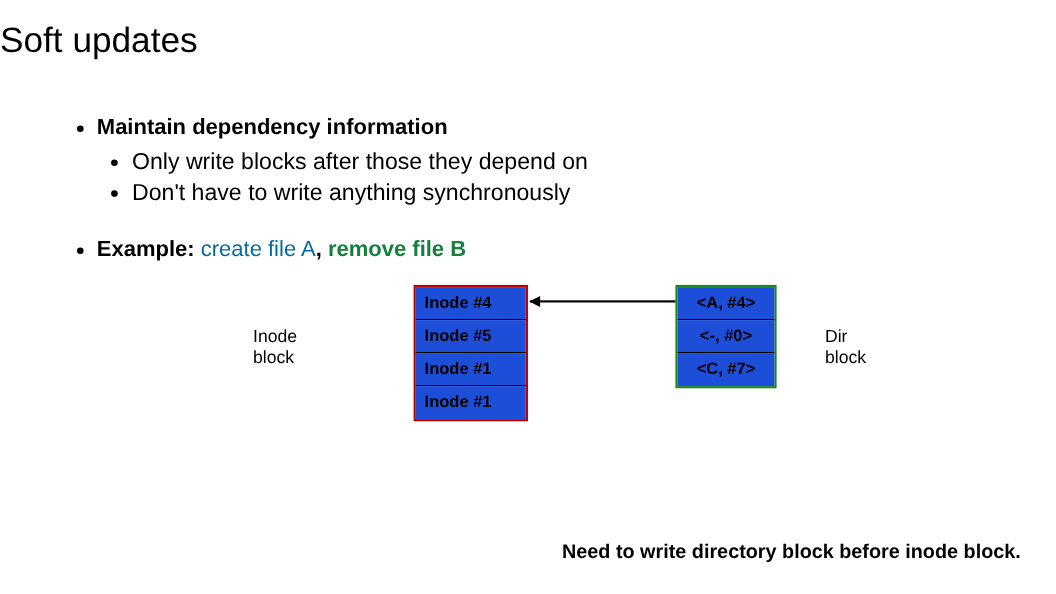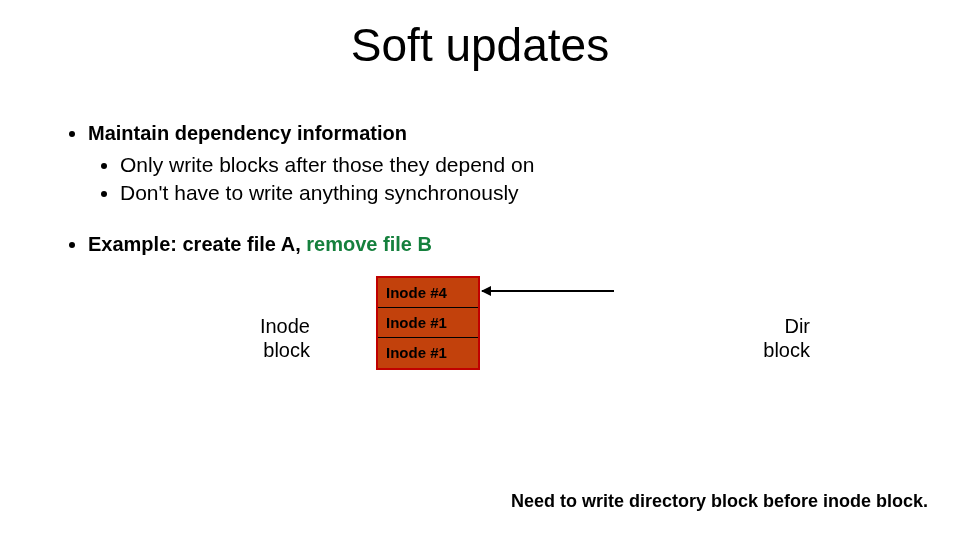--- a/index.html
+++ b/index.html
@@ -11,22 +11,21 @@
     font-family: Arial, Helvetica, sans-serif;
     color: #000;
   }
   .slide {
     position: relative;
     width: 960px;
     height: 540px;
     box-sizing: border-box;
   }
   .title {
-    text-align: center;
-    font-size: 46px;
+    font-size: 32px;
     font-weight: 400;
     padding-top: 18px;
   }
   .content {
     padding: 18px 40px 0 60px;
   }
   ul.l1 {
     list-style: disc;
     padding-left: 28px;
     margin: 32px 0 0 0;
@@ -39,34 +38,34 @@
   ul.l2 {
     list-style: disc;
     padding-left: 32px;
     margin-top: 8px;
   }
   ul.l2 > li {
     font-size: 21px;
     font-weight: 400;
     margin-bottom: 4px;
   }
-  .ex-create { color: #000000; font-weight: 700; }
+  .ex-create { color: #0369a1; font-weight: 400; }
   .ex-remove { color: #15803d; font-weight: 700; }
 
   .diagram {
     position: relative;
     width: 100%;
     height: 200px;
     margin-top: 20px;
   }
   .inode-label, .dir-label {
     position: absolute;
-    font-size: 20px;
+    font-size: 16px;
     font-weight: 400;
-    text-align: right;
+    text-align: left;
     line-height: 1.2;
   }
   .inode-group {
     position: absolute;
     left: 316px;
     top: 0;
     width: 104px;
     border: 2px solid #c00000;
     box-sizing: border-box;
   }
@@ -80,21 +79,21 @@
   }
   .cell {
     height: 30px;
     line-height: 30px;
     font-size: 15px;
     font-weight: 700;
     text-align: left;
     padding-left: 8px;
     border-bottom: 1px solid #000;
     box-sizing: border-box;
-    background: #c2410c;
+    background: #1d4ed8;
   }
   .cell:last-child { border-bottom: none; }
   .dir-group .cell { text-align: center; padding-left: 0; }
   .arrow {
     position: absolute;
     height: 2px;
     background: #000;
   }
   .arrow::before {
     content: "";
@@ -132,24 +131,30 @@
         <span>Example: </span><span class="ex-create">create file A</span><span>, </span><span class="ex-remove">remove file B</span>
       </li>
     </ul>
 
     <div class="diagram">
       <div class="inode-label" style="left:170px; top:38px; width:80px; white-space:pre-line;">Inode
 block</div>
 
       <div class="inode-group">
         <div class="cell">Inode #4</div>
+        <div class="cell">Inode #5</div>
         <div class="cell">Inode #1</div>
         <div class="cell">Inode #1</div>
       </div>
 
+      <div class="dir-group">
+        <div class="cell">&lt;A, #4&gt;</div>
+        <div class="cell">&lt;-, #0&gt;</div>
+        <div class="cell">&lt;C, #7&gt;</div>
+      </div>
 
       <div class="arrow" style="left:422px; top:14px; width:132px;"></div>
 
       <div class="dir-label" style="left:690px; top:38px; width:60px; white-space:pre-line;">Dir
 block</div>
     </div>
   </div>
 
   <div class="footnote">Need to write directory block before inode block.</div>
 </div>

